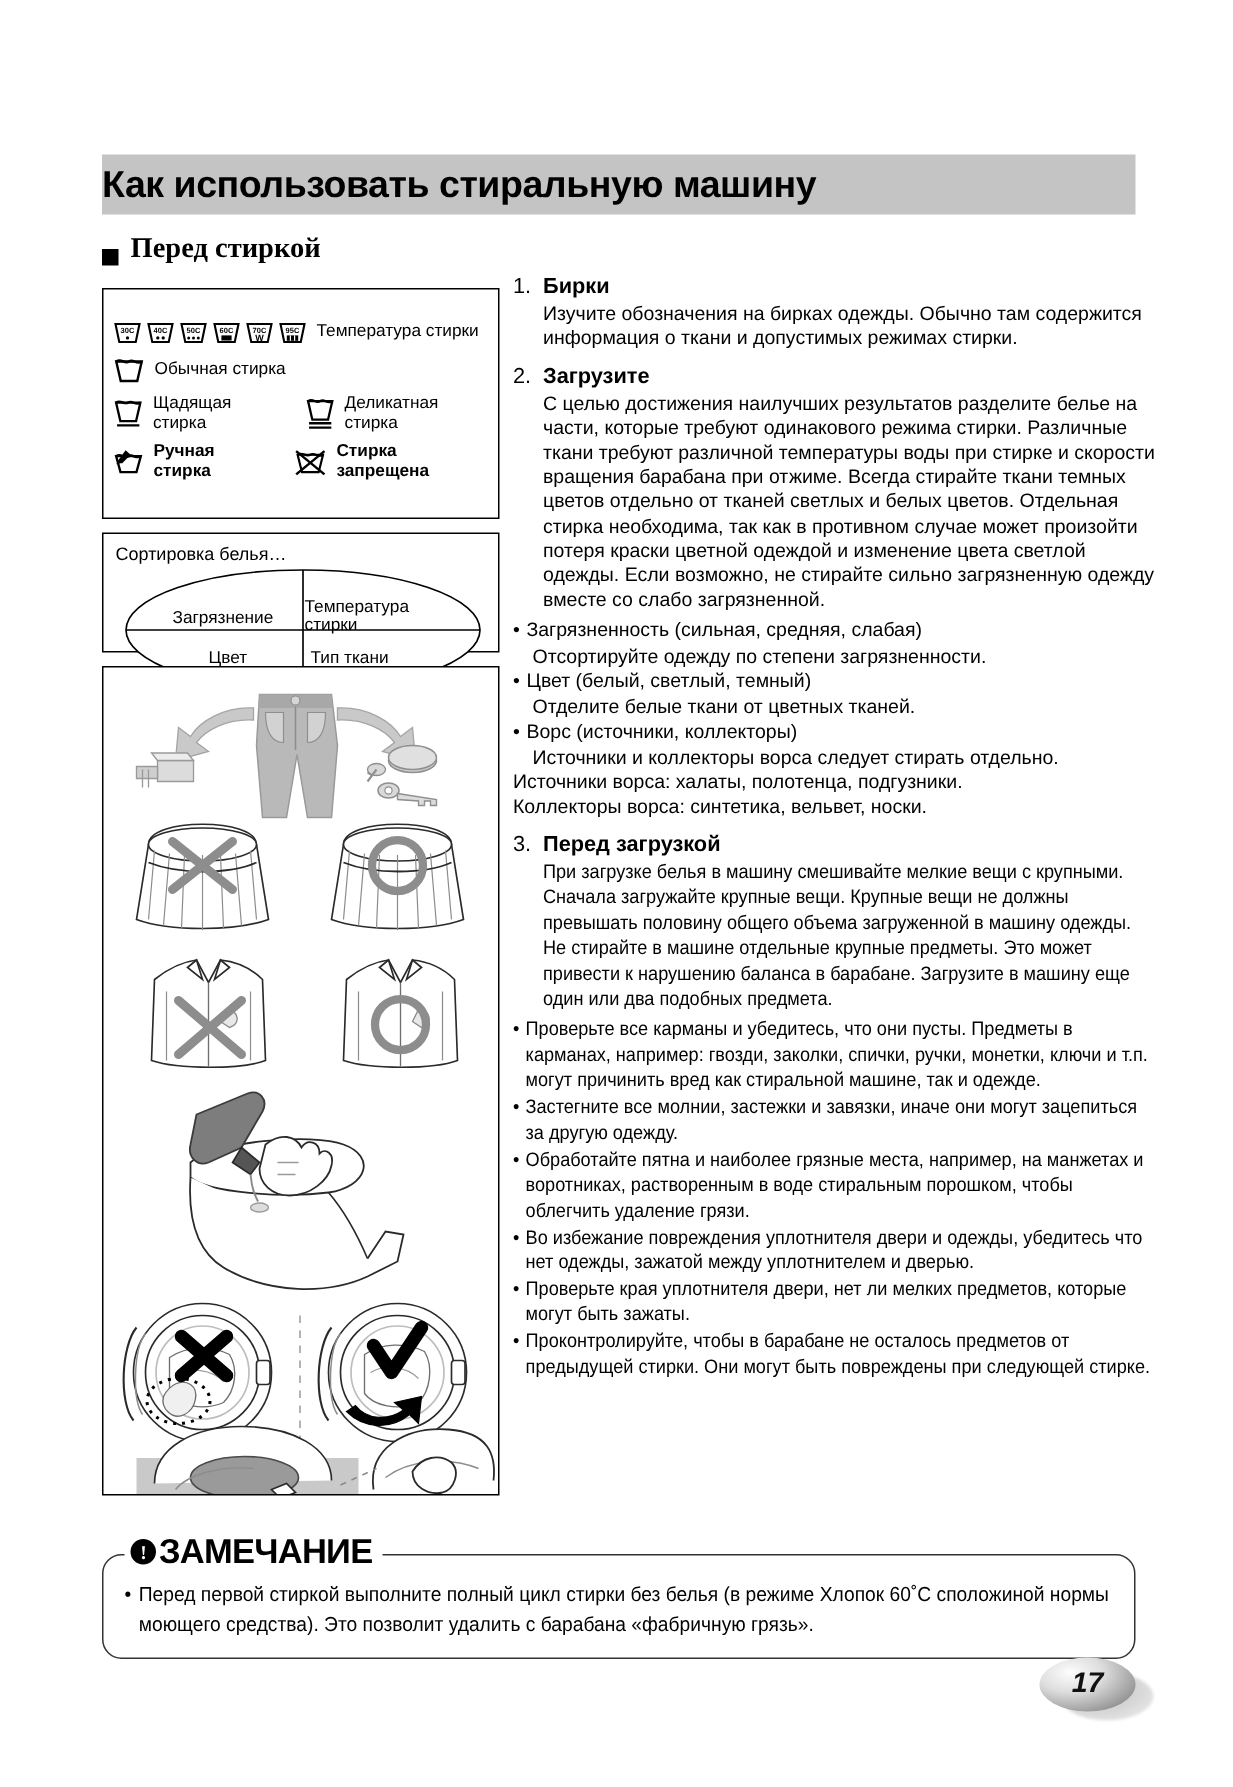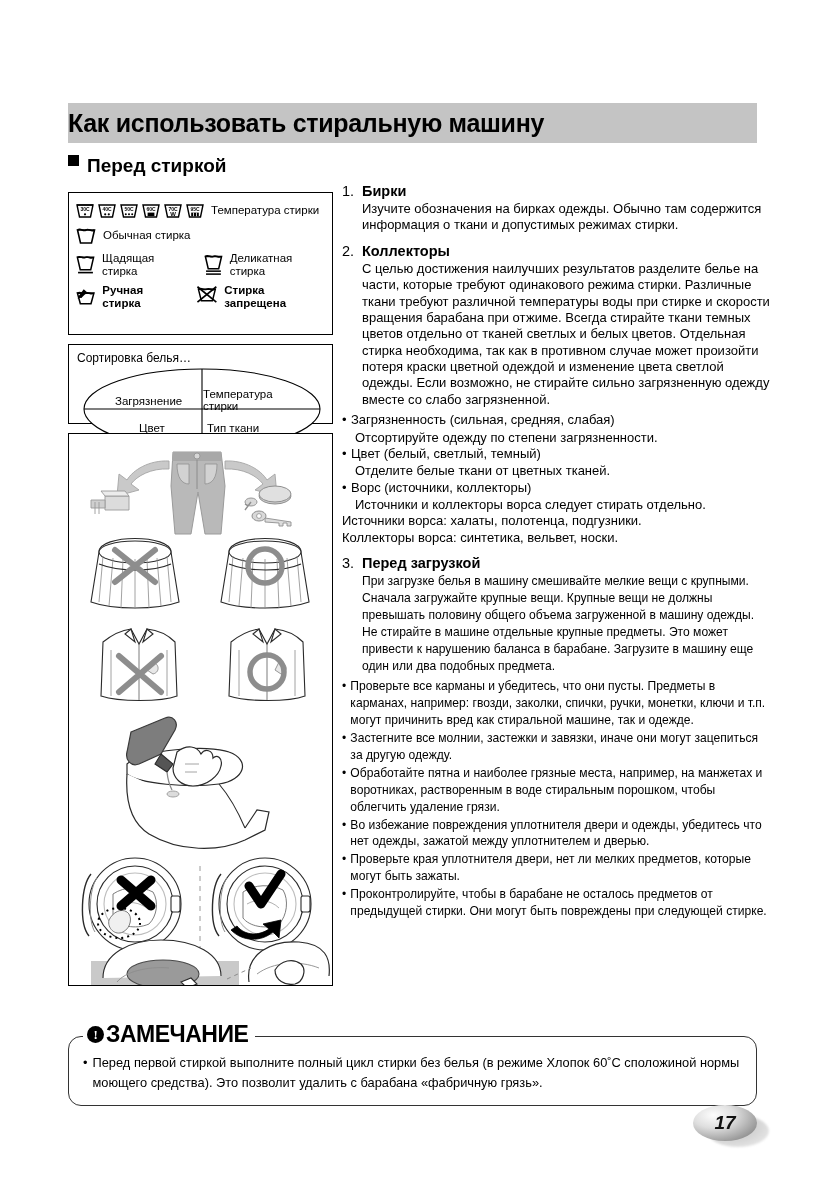--- a/index.html
+++ b/index.html
@@ -34,22 +34,23 @@
     white-space: nowrap;
   }
 
   .section-head {
     position: absolute;
     left: 68px;
     top: 155px;
     font-size: 19px;
     font-weight: bold;
     display: flex;
-    align-items: flex-start;
+    align-items: flex-end;
     gap: 8px;
+    font-family: Liberation Serif, serif;
   }
   .sq-bullet {
     width: 11px;
     height: 11px;
     background: #000;
     display: inline-block;
   }
 
   
   .left-col {
@@ -60,36 +61,36 @@
   }
 
   .panel {
     border: 1px solid #000;
     background: #fff;
     box-sizing: border-box;
   }
 
   
   .legend {
-    padding: 9px 6px 8px 6px;
+    padding: 20px 6px 8px 6px;
   }
   .legend-row {
     display: flex;
     align-items: center;
     margin-bottom: 7px;
   }
   .legend-row:last-child { margin-bottom: 16px; font-weight: bold; }
   .legend-label {
     font-size: 11.5px;
     line-height: 1.1;
     margin-left: 6px;
   }
   .legend-col2 {
     display: flex;
-    align-items: flex-start;
+    align-items: center;
     margin-left: 14px;
   }
   .temp-symbols {
     display: flex;
     gap: 2px;
   }
 
   
   .sortbox {
     margin-top: 9px;
@@ -515,21 +516,21 @@
 <div class="right-col">
 
   <div class="num-head">
     <span class="n">1.</span>
     <span>Бирки</span>
   </div>
   <div class="body-p">Изучите обозначения на бирках одежды. Обычно там содержится информация о ткани и допустимых режимах стирки.</div>
 
   <div class="num-head">
     <span class="n">2.</span>
-    <span>Коллекторы</span>
+    <span>Загрузите</span>
   </div>
   <div class="body-p">С целью достижения наилучших результатов разделите белье на части, которые требуют одинакового режима стирки. Различные ткани требуют различной температуры воды при стирке и скорости вращения барабана при отжиме. Всегда стирайте ткани темных цветов отдельно от тканей светлых и белых цветов. Отдельная стирка необходима, так как в противном случае может произойти потеря краски цветной одеждой и изменение цвета светлой одежды. Если возможно, не стирайте сильно загрязненную одежду вместе со слабо загрязненной.</div>
   <div class="bullets">
     <div class="bl">
       <span class="dot">•</span>
       <span class="txt">Загрязненность (сильная, средняя, слабая)</span>
     </div>
     <div class="sub-line">Отсортируйте одежду по степени загрязненности.</div>
     <div class="bl">
       <span class="dot">•</span>

